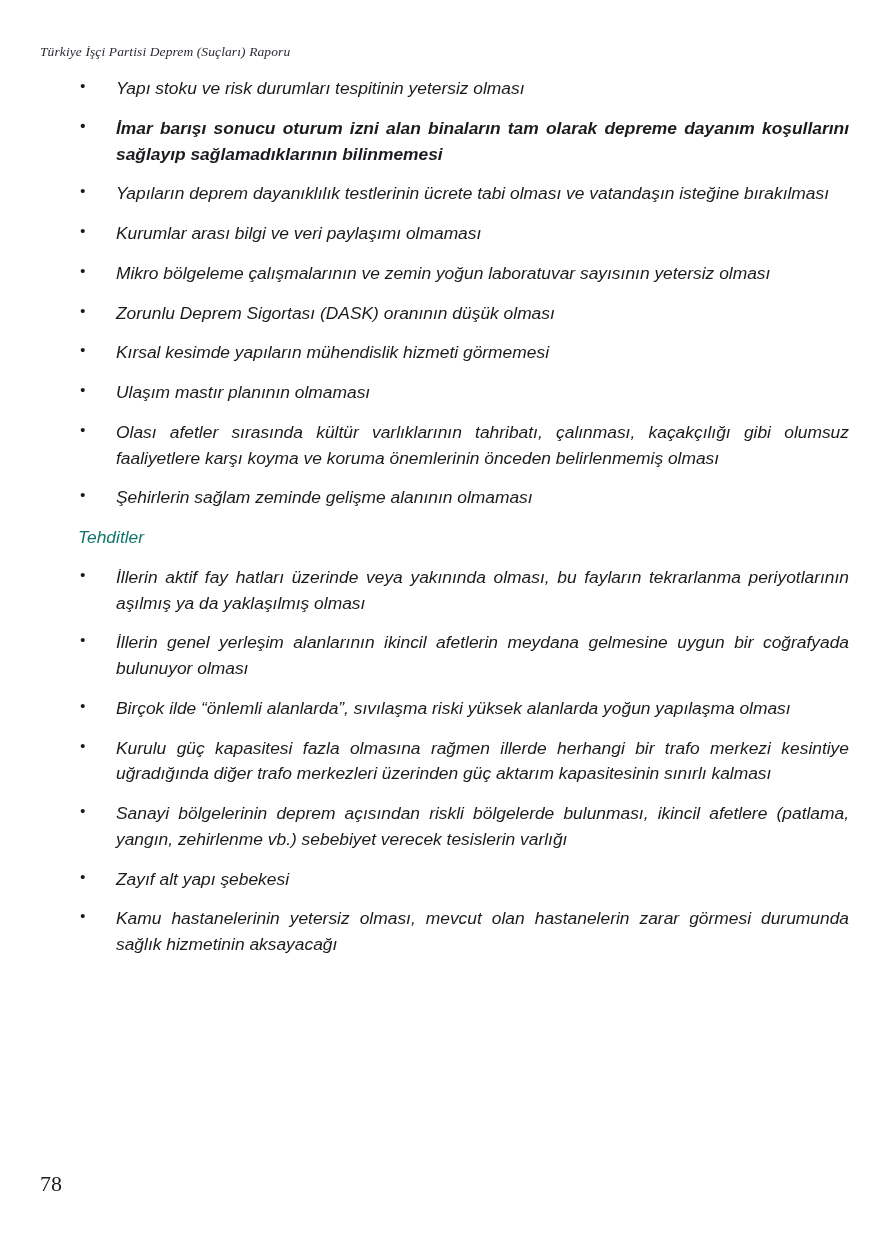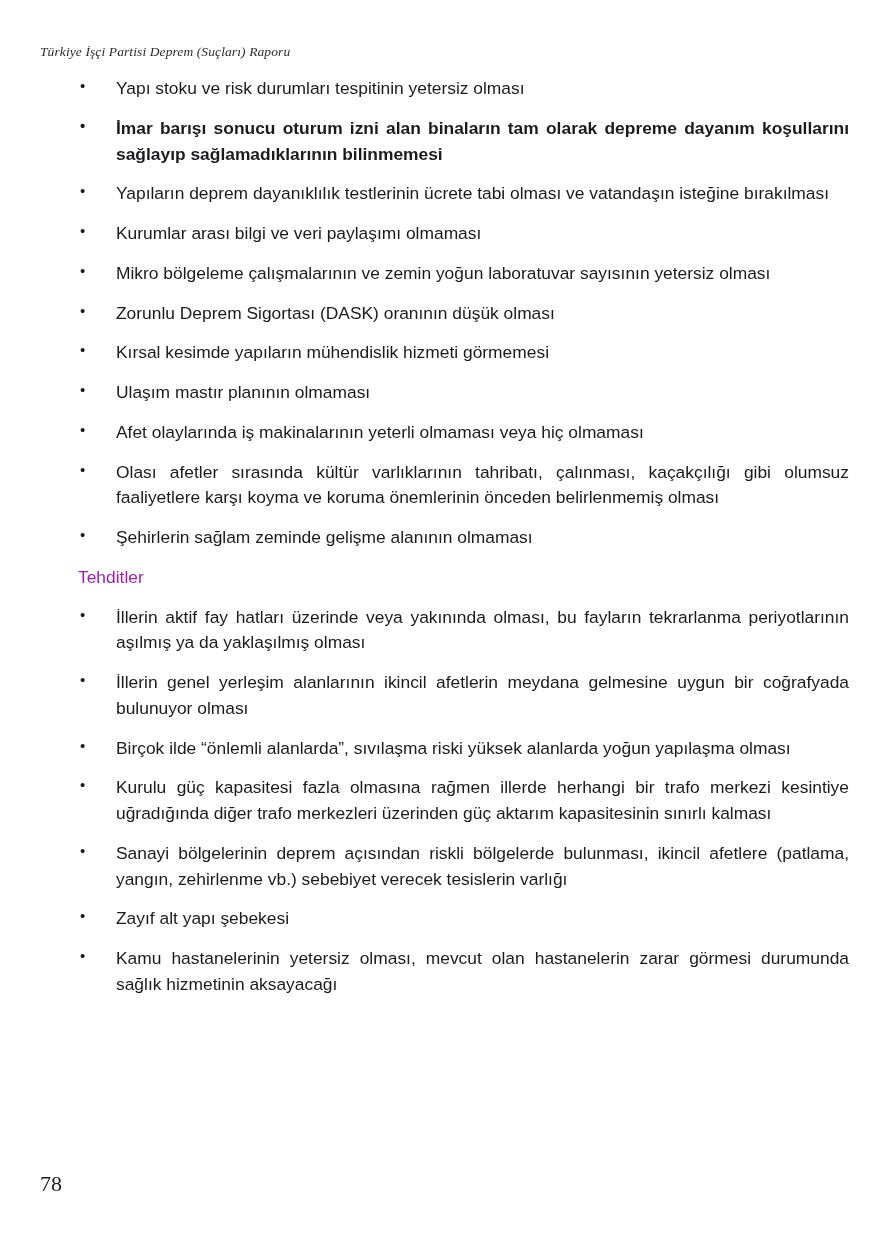--- a/index.html
+++ b/index.html
@@ -29,20 +29,21 @@
     font-size: 13.5px;
     color: #2b2b33;
     letter-spacing: 0.1px;
     text-align: right;
   }
   .content {
     position: absolute;
     top: 76px;
     left: 40px;
     right: 28px;
+    font-style: italic;
   }
   ul.bullets {
     list-style: none;
     margin: 0;
     padding: 0;
   }
   li.bullet {
     position: relative;
     padding-left: 76px;
     margin-bottom: 14px;
@@ -60,21 +61,21 @@
     font-size: 15px;
     color: #1b1b1f;
   }
   li.bullet.bold {
     font-weight: bold;
   }
   .subheading {
     margin: 0 0 14px 38px;
     font-size: 17.4px;
     line-height: 1.48;
-    color: #a21caf;
+    color: #0f766e;
   }
   .page-number {
     position: absolute;
     left: 40px;
     bottom: 44px;
     font-size: 22px;
     color: #1b1b1f;
     font-family: Liberation Serif, serif;
   }
 </style>
@@ -89,21 +90,20 @@
 
     <ul class="bullets">
       <li class="bullet">Yapı stoku ve risk durumları tespitinin yetersiz olması</li>
       <li class="bullet bold">İmar barışı sonucu oturum izni alan binaların tam olarak depreme dayanım koşullarını sağlayıp sağlamadıklarının bilinmemesi</li>
       <li class="bullet">Yapıların deprem dayanıklılık testlerinin ücrete tabi olması ve vatandaşın isteğine bırakılması</li>
       <li class="bullet">Kurumlar arası bilgi ve veri paylaşımı olmaması</li>
       <li class="bullet">Mikro bölgeleme çalışmalarının ve zemin yoğun laboratuvar sayısının yetersiz olması</li>
       <li class="bullet">Zorunlu Deprem Sigortası (DASK) oranının düşük olması</li>
       <li class="bullet">Kırsal kesimde yapıların mühendislik hizmeti görmemesi</li>
       <li class="bullet">Ulaşım mastır planının olmaması</li>
-      <li class="bullet">Afet olaylarında iş makinalarının yeterli olmaması veya hiç olmaması</li>
       <li class="bullet">Olası afetler sırasında kültür varlıklarının tahribatı, çalınması, kaçakçılığı gibi olumsuz faaliyetlere karşı koyma ve koruma önemlerinin önceden belirlenmemiş olması</li>
       <li class="bullet">Şehirlerin sağlam zeminde gelişme alanının olmaması</li>
     </ul>
 
     <div class="subheading">Tehditler</div>
 
     <ul class="bullets">
       <li class="bullet">İllerin aktif fay hatları üzerinde veya yakınında olması, bu fayların tekrarlanma periyotlarının aşılmış ya da yaklaşılmış olması</li>
       <li class="bullet">İllerin genel yerleşim alanlarının ikincil afetlerin meydana gelmesine uygun bir coğrafyada bulunuyor olması</li>
       <li class="bullet">Birçok ilde “önlemli alanlarda”, sıvılaşma riski yüksek alanlarda yoğun yapılaşma olması</li>

